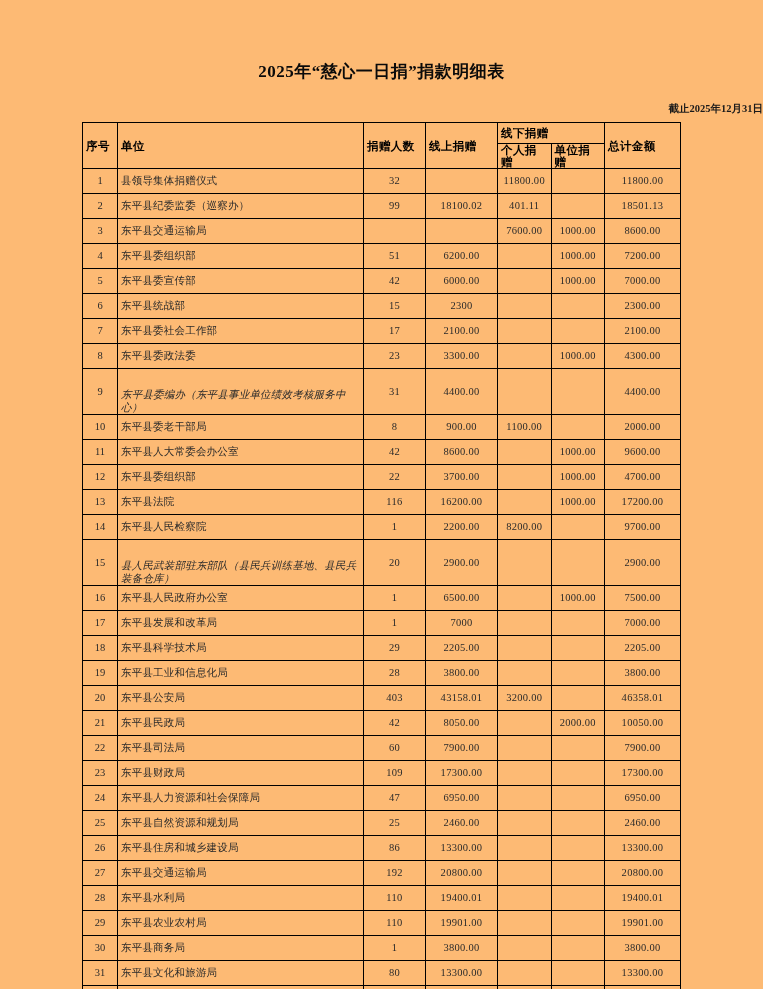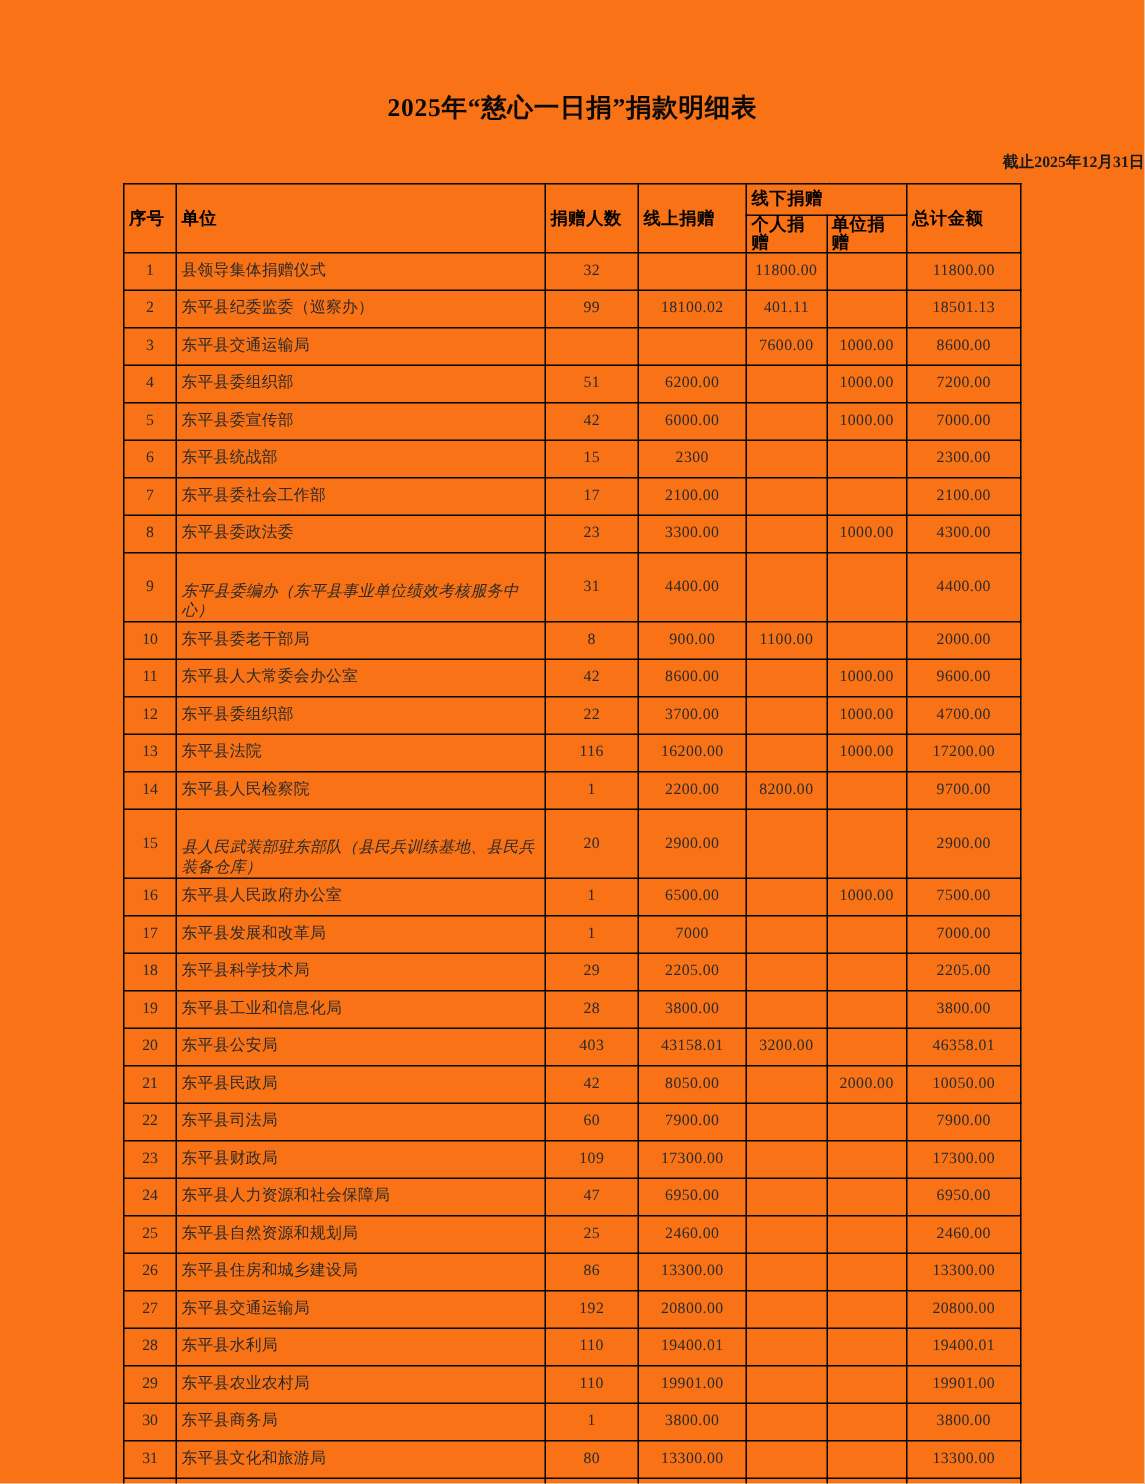--- a/index.html
+++ b/index.html
@@ -11,21 +11,21 @@
     width: 763px;
     height: 989px;
     overflow: hidden;
     font-family: "Liberation Serif", "DejaVu Serif", serif;
     color: #000000;
   }
   .page {
     position: relative;
     width: 763px;
     height: 989px;
-    background: #f97316;
+    background: #fdba74;
     box-sizing: border-box;
   }
   .doc-title {
     text-align: center;
     font-size: 17px;
     font-weight: bold;
     letter-spacing: 0.5px;
     margin: 0;
     padding-top: 62px;
     line-height: 20px;

